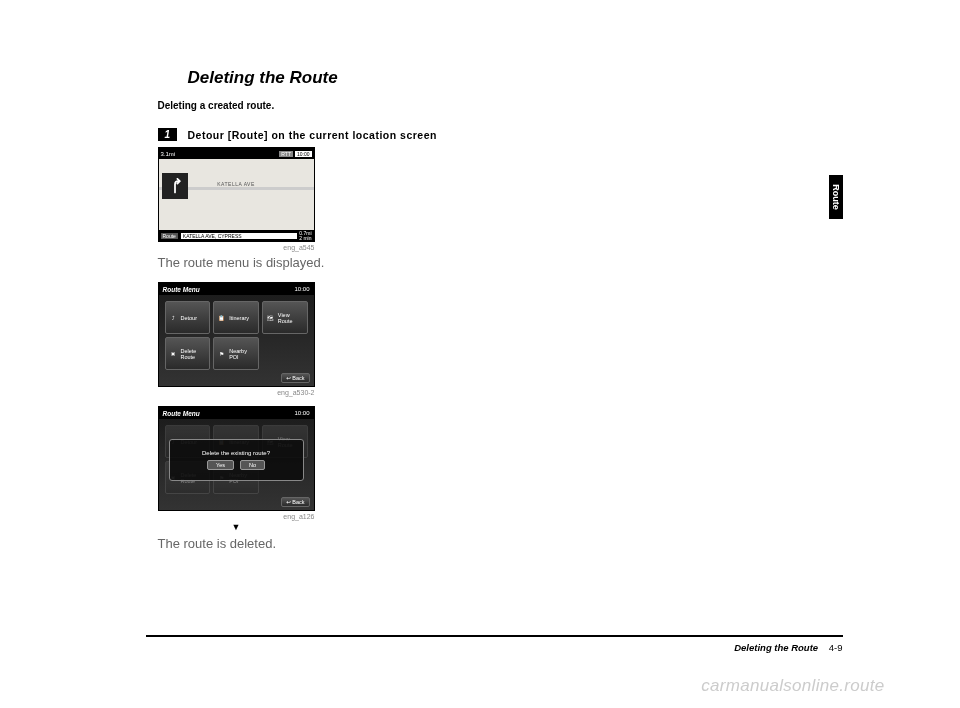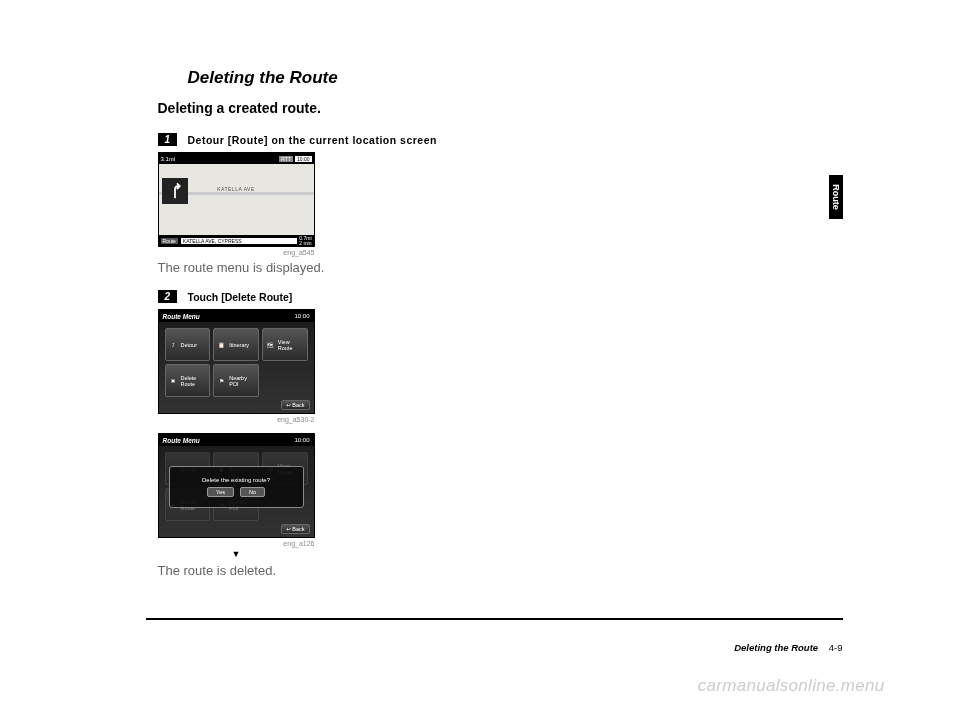--- a/index.html
+++ b/index.html
@@ -1,19 +1,19 @@
 <!DOCTYPE html>
 <html><head>
 <meta charset="utf-8">
 <style>
   body{margin:0;background:#fff;font-family:Arial,Helvetica,sans-serif;color:#000}
   .page{position:relative;width:865px;height:708px;margin:0 auto;box-sizing:border-box}
   .content{position:absolute;left:110px;top:68px;width:340px}
   .title{font-weight:bold;font-style:italic;font-size:17px;margin:0 0 12px 30px}
-  .subtitle{font-weight:bold;font-size:14px;margin:0 0 14px 0}
+  .subtitle{font-weight:bold;font-size:10px;margin:0 0 14px 0}
   .step-row{margin:0 0 4px 0}
   .step-num{display:inline-block;background:#000;color:#fff;font-style:italic;font-weight:bold;font-size:10px;padding:1px 7px;margin-right:6px;vertical-align:middle}
   .step-text{font-weight:bold;font-size:10.5px;letter-spacing:.5px;vertical-align:middle}
   .step-text-normal{font-weight:bold;font-size:10.5px;vertical-align:middle}
   .caption{font-size:13px;color:#666;margin:4px 0 12px 0}
   .imgref{font-size:7px;color:#888;text-align:right;width:157px;margin-top:2px}
   .arrow-down{text-align:center;width:157px;font-size:9px;margin:2px 0}
   .figure{width:157px;border:1px solid #000;background:#e5e5e5;position:relative;box-sizing:border-box}
   
   .fig1{height:95px}
@@ -40,21 +40,21 @@
   .figmenu .cell.empty{background:transparent;border:0}
   .figmenu .back{position:absolute;right:4px;bottom:3px;background:linear-gradient(#555,#2a2a2a);border:1px solid #666;border-radius:2px;font-size:5.5px;color:#fff;padding:1px 4px}
   .figmenu .dialog{position:absolute;left:10px;right:10px;top:32px;height:40px;background:rgba(10,10,10,.85);border:1px solid #888;border-radius:3px;display:flex;flex-direction:column;align-items:center;justify-content:center;color:#fff;font-size:6px}
   .figmenu .dialog .btns{display:flex;gap:6px;margin-top:4px}
   .figmenu .dialog .dbtn{background:#555;border:1px solid #999;border-radius:2px;padding:1px 8px;font-size:5.5px}
   .figmenu.dim .grid{opacity:.4}
   
   .sidetab{position:absolute;right:70px;top:175px;width:14px;height:44px;background:#000}
   .sidetab span{position:absolute;left:50%;top:50%;transform:translate(-50%,-50%) rotate(90deg);color:#fff;font-size:9px;font-weight:bold;white-space:nowrap}
   
-  .footer{position:absolute;left:98px;right:70px;bottom:55px;border-top:2px solid #000;padding-top:22px;text-align:right;font-size:9.5px}
+  .footer{position:absolute;left:98px;right:70px;bottom:55px;border-top:2px solid #000;padding-top:5px;text-align:right;font-size:9.5px}
   .footer .ft{font-weight:bold;font-style:italic}
   .footer .fp{margin-left:8px}
   .watermark{position:absolute;right:28px;bottom:12px;font-size:17px;font-style:italic;color:#ccc;letter-spacing:.3px}
 </style>
 </head>
 <body>
 
 <div class="page">
 
   <div class="sidetab">
@@ -88,24 +88,20 @@
       <div class="botbar">
         <span class="btn">Route</span>
         <span class="addr">KATELLA AVE, CYPRESS</span>
         <span style="white-space:pre-line;text-align:right;line-height:5px">0.7mi
 2 min</span>
       </div>
     </div>
     <div class="imgref">eng_a545</div>
     <div class="caption">The route menu is displayed.</div>
 
-    <div class="step-row">
-      <span class="step-num">2</span>
-      <span class="step-text-normal">Touch [Delete Route]</span>
-    </div>
 
     <div class="figure figmenu">
       <div class="mhead">
         <span class="t">Route Menu</span>
         <span class="tm">10:00</span>
       </div>
       <div class="grid">
         <div class="cell">
             <span class="ic">⤴</span>
             <span>Detour</span>
@@ -181,15 +177,15 @@
     <div class="arrow-down">▼</div>
     <div class="caption">The route is deleted.</div>
 
   </div>
 
   <div class="footer">
     <span class="ft">Deleting the Route</span>
     <span class="fp">4-9</span>
   </div>
 
-  <div class="watermark">carmanualsonline.menu</div>
+  <div class="watermark">carmanualsonline.route</div>
 
 </div>
 
 </body></html>

